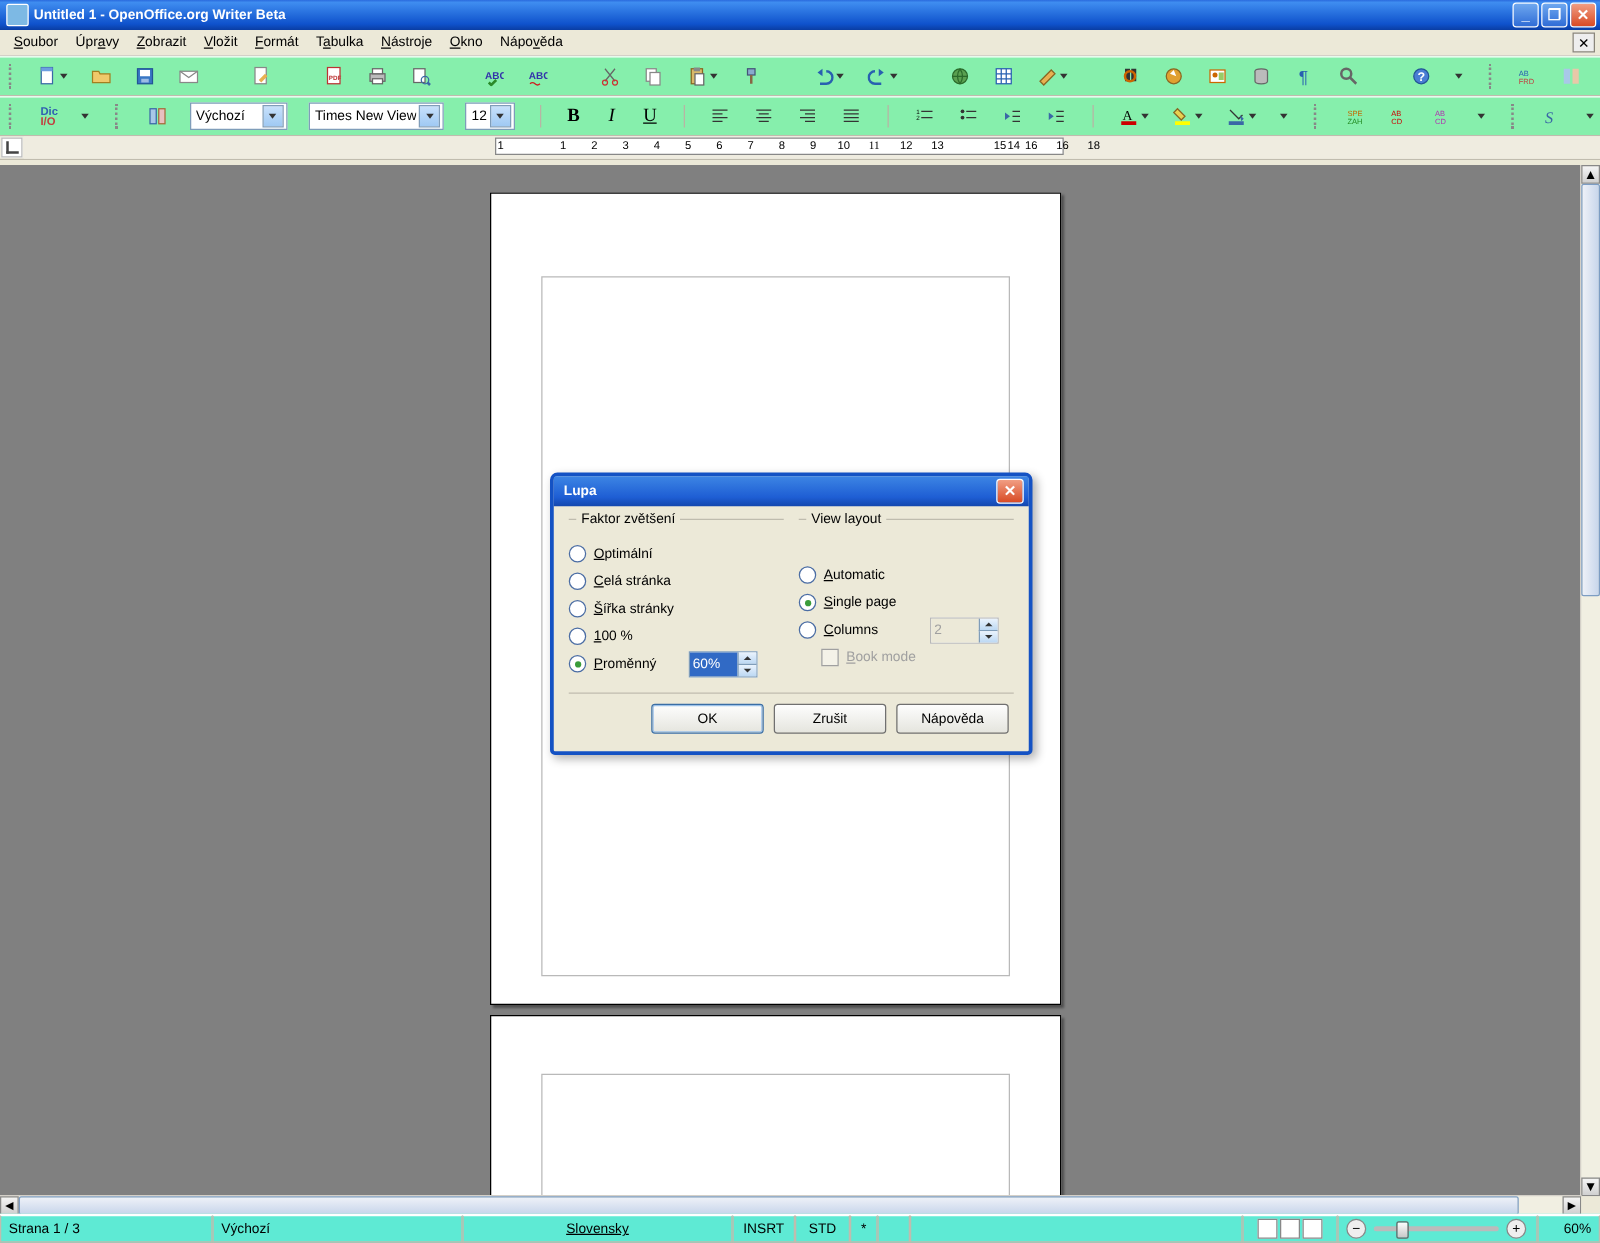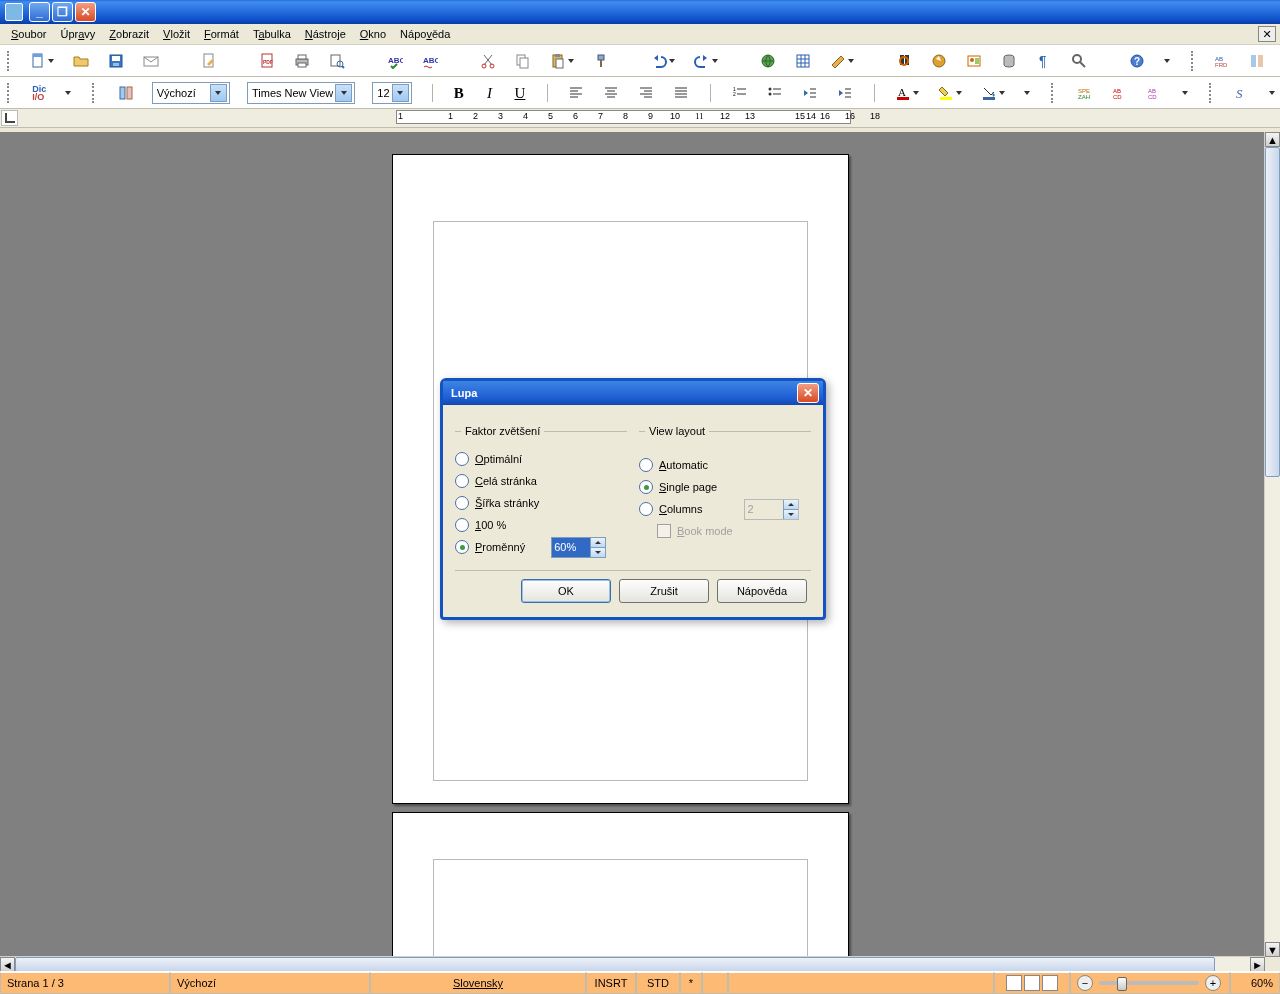--- a/index.html
+++ b/index.html
@@ -11,21 +11,21 @@
   .winbtn.min,.winbtn.max{background:linear-gradient(to bottom,#6fa8ef,#2f6cd6);}
   .winbtn.max{width:21px;height:20px;}
   .winbtn.close{background:linear-gradient(to bottom,#f19e83,#d84a24);} 
   .winbtn .glyph{font-size:12px;line-height:1;}
   
   #menubar{height:20px;background:#ece9d8;display:flex;align-items:center;padding:0 4px;border-bottom:1px solid #d4d0c8;}
   #menubar .mitem{padding:2px 7px;cursor:default;}
   #menubar .mitem u{text-decoration:underline;}
   #menu-close{margin-left:auto;width:16px;height:14px;border:1px solid #8a867a;display:flex;align-items:center;justify-content:center;background:#eee;}
   
-  .toolbar{min-height:26px;background:#ffffff;border-top:1px solid #fff;border-bottom:1px solid #c0bcae;display:flex;align-items:center;padding:2px 4px;gap:17px;flex-wrap:nowrap;}
+  .toolbar{min-height:26px;background:#86efac;border-top:1px solid #fff;border-bottom:1px solid #c0bcae;display:flex;align-items:center;padding:2px 4px;gap:17px;flex-wrap:nowrap;}
   .grip{width:4px;height:20px;border-left:2px dotted #888;margin:0 3px;}
   .tbtn{width:22px;height:22px;display:flex;align-items:center;justify-content:center;border:1px solid transparent;border-radius:2px;box-sizing:border-box;}
   .tbtn svg{width:16px;height:16px;}
   .tbtn.drop{width:30px;}
   .tbtn.drop::after{content:"";border-left:3px solid transparent;border-right:3px solid transparent;border-top:4px solid #333;margin-left:2px;}
   .tsep{width:1px;height:18px;background:#b8b4a4;margin:0 3px;}
   .tcombo{height:20px;border:1px solid #7f9db9;background:#fff;display:flex;align-items:center;padding:0 2px 0 4px;}
   .tcombo .val{flex:1;white-space:nowrap;overflow:hidden;}
   .tcombo .cbtn{width:15px;height:16px;background:linear-gradient(to bottom,#c8e1fb,#9fc9f3);border:1px solid #7f9db9;display:flex;align-items:center;justify-content:center;margin-left:2px;}
   .tcombo .cbtn::after{content:"";border-left:3px solid transparent;border-right:3px solid transparent;border-top:4px solid #333;}
@@ -49,34 +49,34 @@
   #vscroll .arr,#hscroll .arr{width:15px;height:15px;background:linear-gradient(#f5f5f5,#d0d0d0);border:1px solid #888;box-sizing:border-box;display:flex;align-items:center;justify-content:center;}
   #vscroll .arr.up{position:absolute;top:0;}
   #vscroll .arr.dn{position:absolute;bottom:0;}
   #vscroll .thumb{position:absolute;left:0;width:15px;background:linear-gradient(to right,#eef1f8,#c8d6eb);border:1px solid #7d9dc3;box-sizing:border-box;border-radius:2px;}
   #hscroll{position:absolute;left:0;right:15px;bottom:22px;height:15px;background:#f1efe2;border-top:1px solid #d4d0c8;}
   #hscroll .arr.l{position:absolute;left:0;top:0;}
   #hscroll .arr.r{position:absolute;right:0;top:0;}
   #hscroll .thumb{position:absolute;top:0;height:15px;background:linear-gradient(#eef1f8,#c8d6eb);border:1px solid #7d9dc3;box-sizing:border-box;border-radius:2px;}
   #scroll-corner{position:absolute;right:0;bottom:22px;width:15px;height:15px;background:#ece9d8;}
   
-  #statusbar{position:absolute;left:0;right:0;bottom:0;height:22px;background:#fdba74;border-top:1px solid #fff;display:flex;align-items:stretch;}
+  #statusbar{position:absolute;left:0;right:0;bottom:0;height:22px;background:#5eead4;border-top:1px solid #fff;display:flex;align-items:stretch;}
   #statusbar .cell{border:1px solid #c0bcae;border-top:1px solid #fff;padding:2px 6px;display:flex;align-items:center;box-sizing:border-box;white-space:nowrap;}
   .sb-icons{display:flex;gap:2px;}
   .sb-icons .sbi{width:14px;height:14px;border:1px solid #888;background:#fff;}
   .zoom-slider{width:100px;height:4px;background:#bbb;position:relative;border-radius:2px;align-self:center;}
   .zoom-slider .knob{position:absolute;top:-4px;width:8px;height:12px;background:linear-gradient(#fdfdfd,#c8c8c8);border:1px solid #666;border-radius:2px;}
   .zoom-btn{width:14px;height:14px;border:1px solid #888;border-radius:8px;display:flex;align-items:center;justify-content:center;background:#eee;}
   
   #dialog{position:absolute;left:440px;top:378px;width:380px;border:3px solid #1452c4;border-radius:6px 6px 4px 4px;background:#ece9d8;box-shadow:3px 3px 8px rgba(0,0,0,.3);}
   #dialog .dtitle{height:24px;background:linear-gradient(to bottom,#3d85e4 0%,#1e5ed4 70%,#1347ae 100%);color:#fff;font-weight:bold;display:flex;align-items:center;padding:0 4px 0 8px;border-radius:2px 2px 0 0;}
   #dialog .dtitle .t{flex:1;}
   #dialog .dclose{width:20px;height:18px;background:linear-gradient(to bottom,#f19e83,#d84a24);border:1px solid #fff;border-radius:3px;display:flex;align-items:center;justify-content:center;color:#fff;font-weight:bold;font-family:Arial;font-size:12px;}
   #dialog .dbody{padding:10px 12px 8px;}
-  .groupbox{position:relative;border:1px solid #d4d0c8;border-top:1px solid #bfbcae;padding:16px 8px 8px;margin-bottom:4px;margin-top:16px;}
+  .groupbox{position:relative;border:1px solid #d4d0c8;border-top:1px solid #bfbcae;padding:16px 8px 8px;margin-bottom:4px;}
   .groupbox .legend{position:absolute;top:-7px;left:6px;background:#ece9d8;padding:0 4px;}
   .dcols{display:flex;gap:12px;}
   .dcol{flex:1;}
   .radio-row{display:flex;align-items:center;gap:6px;height:22px;}
   .radio{width:12px;height:12px;border:1px solid #4b6da4;border-radius:50%;background:#fff;display:flex;align-items:center;justify-content:center;}
   .radio.checked::after{content:"";width:5px;height:5px;background:#3a9c3a;border-radius:50%;}
   .radio-label u{text-decoration:underline;}
   .chk{width:12px;height:12px;border:1px solid #a0a0a0;background:#f4f2e8;}
   .disabled{color:#a0a0a0;}
   .spin{display:inline-flex;height:19px;border:1px solid #7f9db9;background:#fff;align-items:stretch;}
@@ -92,20 +92,21 @@
   .dhr{border:none;border-top:1px solid #c0bcae;margin:8px 0;}
   .dbtns{display:flex;justify-content:flex-end;gap:8px;padding:0 4px 6px;}
   .dbtn{width:88px;height:22px;border:1px solid #707070;background:linear-gradient(#fdfdfd,#e5e5de);border-radius:3px;display:flex;align-items:center;justify-content:center;}
   .dbtn.default{border:1px solid #3a6ea5;box-shadow:inset 0 0 0 1px #9cc1e8;}
 </style>
 </head>
 <body>
 
 <div id="titlebar">
   <div class="app-icon"></div>
+  <div class="title">Untitled 1 - OpenOffice.org Writer Beta</div>
   <div class="winbtn min">
       <span class="glyph">_</span>
     </div>
   <div class="winbtn max">
       <span class="glyph">❐</span>
     </div>
   <div class="winbtn close">
       <span class="glyph">✕</span>
     </div>
 </div>
@@ -635,21 +636,21 @@
               <input readonly="" value="60%" style="">
               <span class="sbtns">
                   <span class="sb up"></span>
                   <span class="sb dn"></span>
                 </span>
             </span>
           </div>
         </div>
       </div>
       <div class="dcol">
-        <div class="groupbox" style="border:none;border-top:1px solid #bfbcae;padding:22px 0 0;">
+        <div class="groupbox" style="border:none;border-top:1px solid #bfbcae;padding:33px 0 0;">
           <span class="legend">View layout</span>
           <div class="radio-row">
               <span class="radio"></span>
               <span class="radio-label"><u>A</u>utomatic</span>
             </div>
           <div class="radio-row">
               <span class="radio checked"></span>
               <span class="radio-label"><u>S</u>ingle page</span>
             </div>
           <div class="radio-row">

